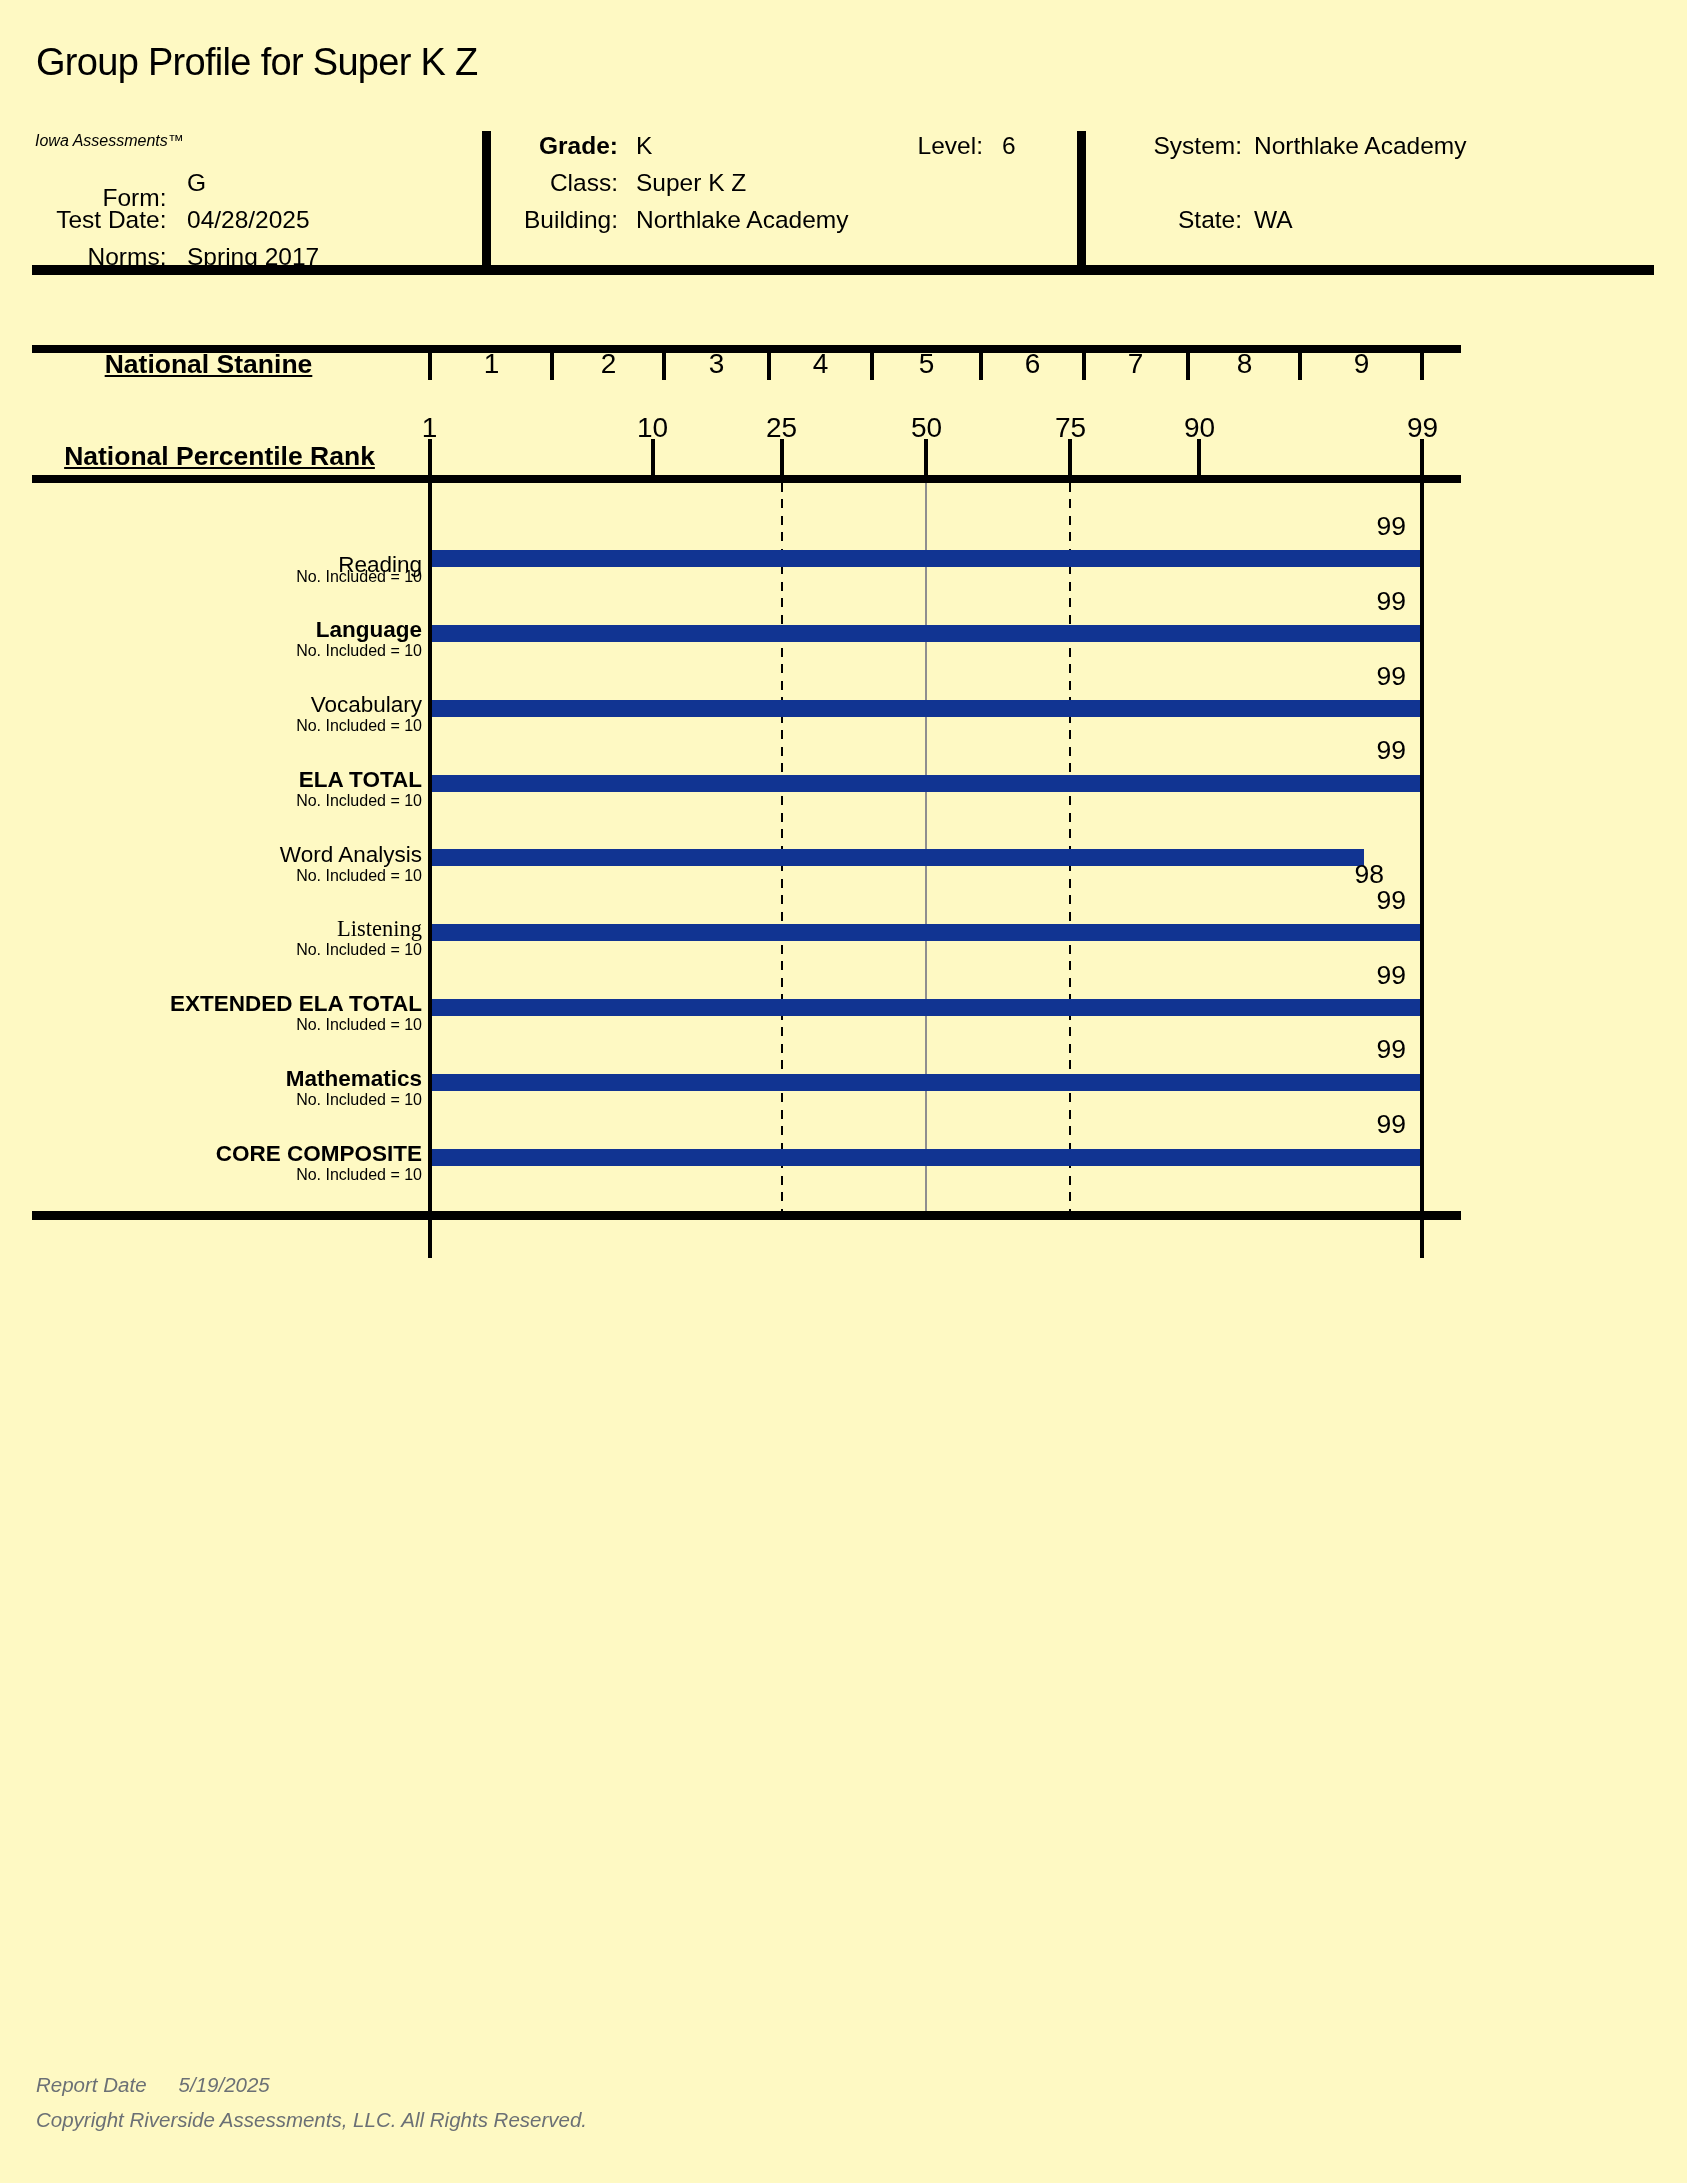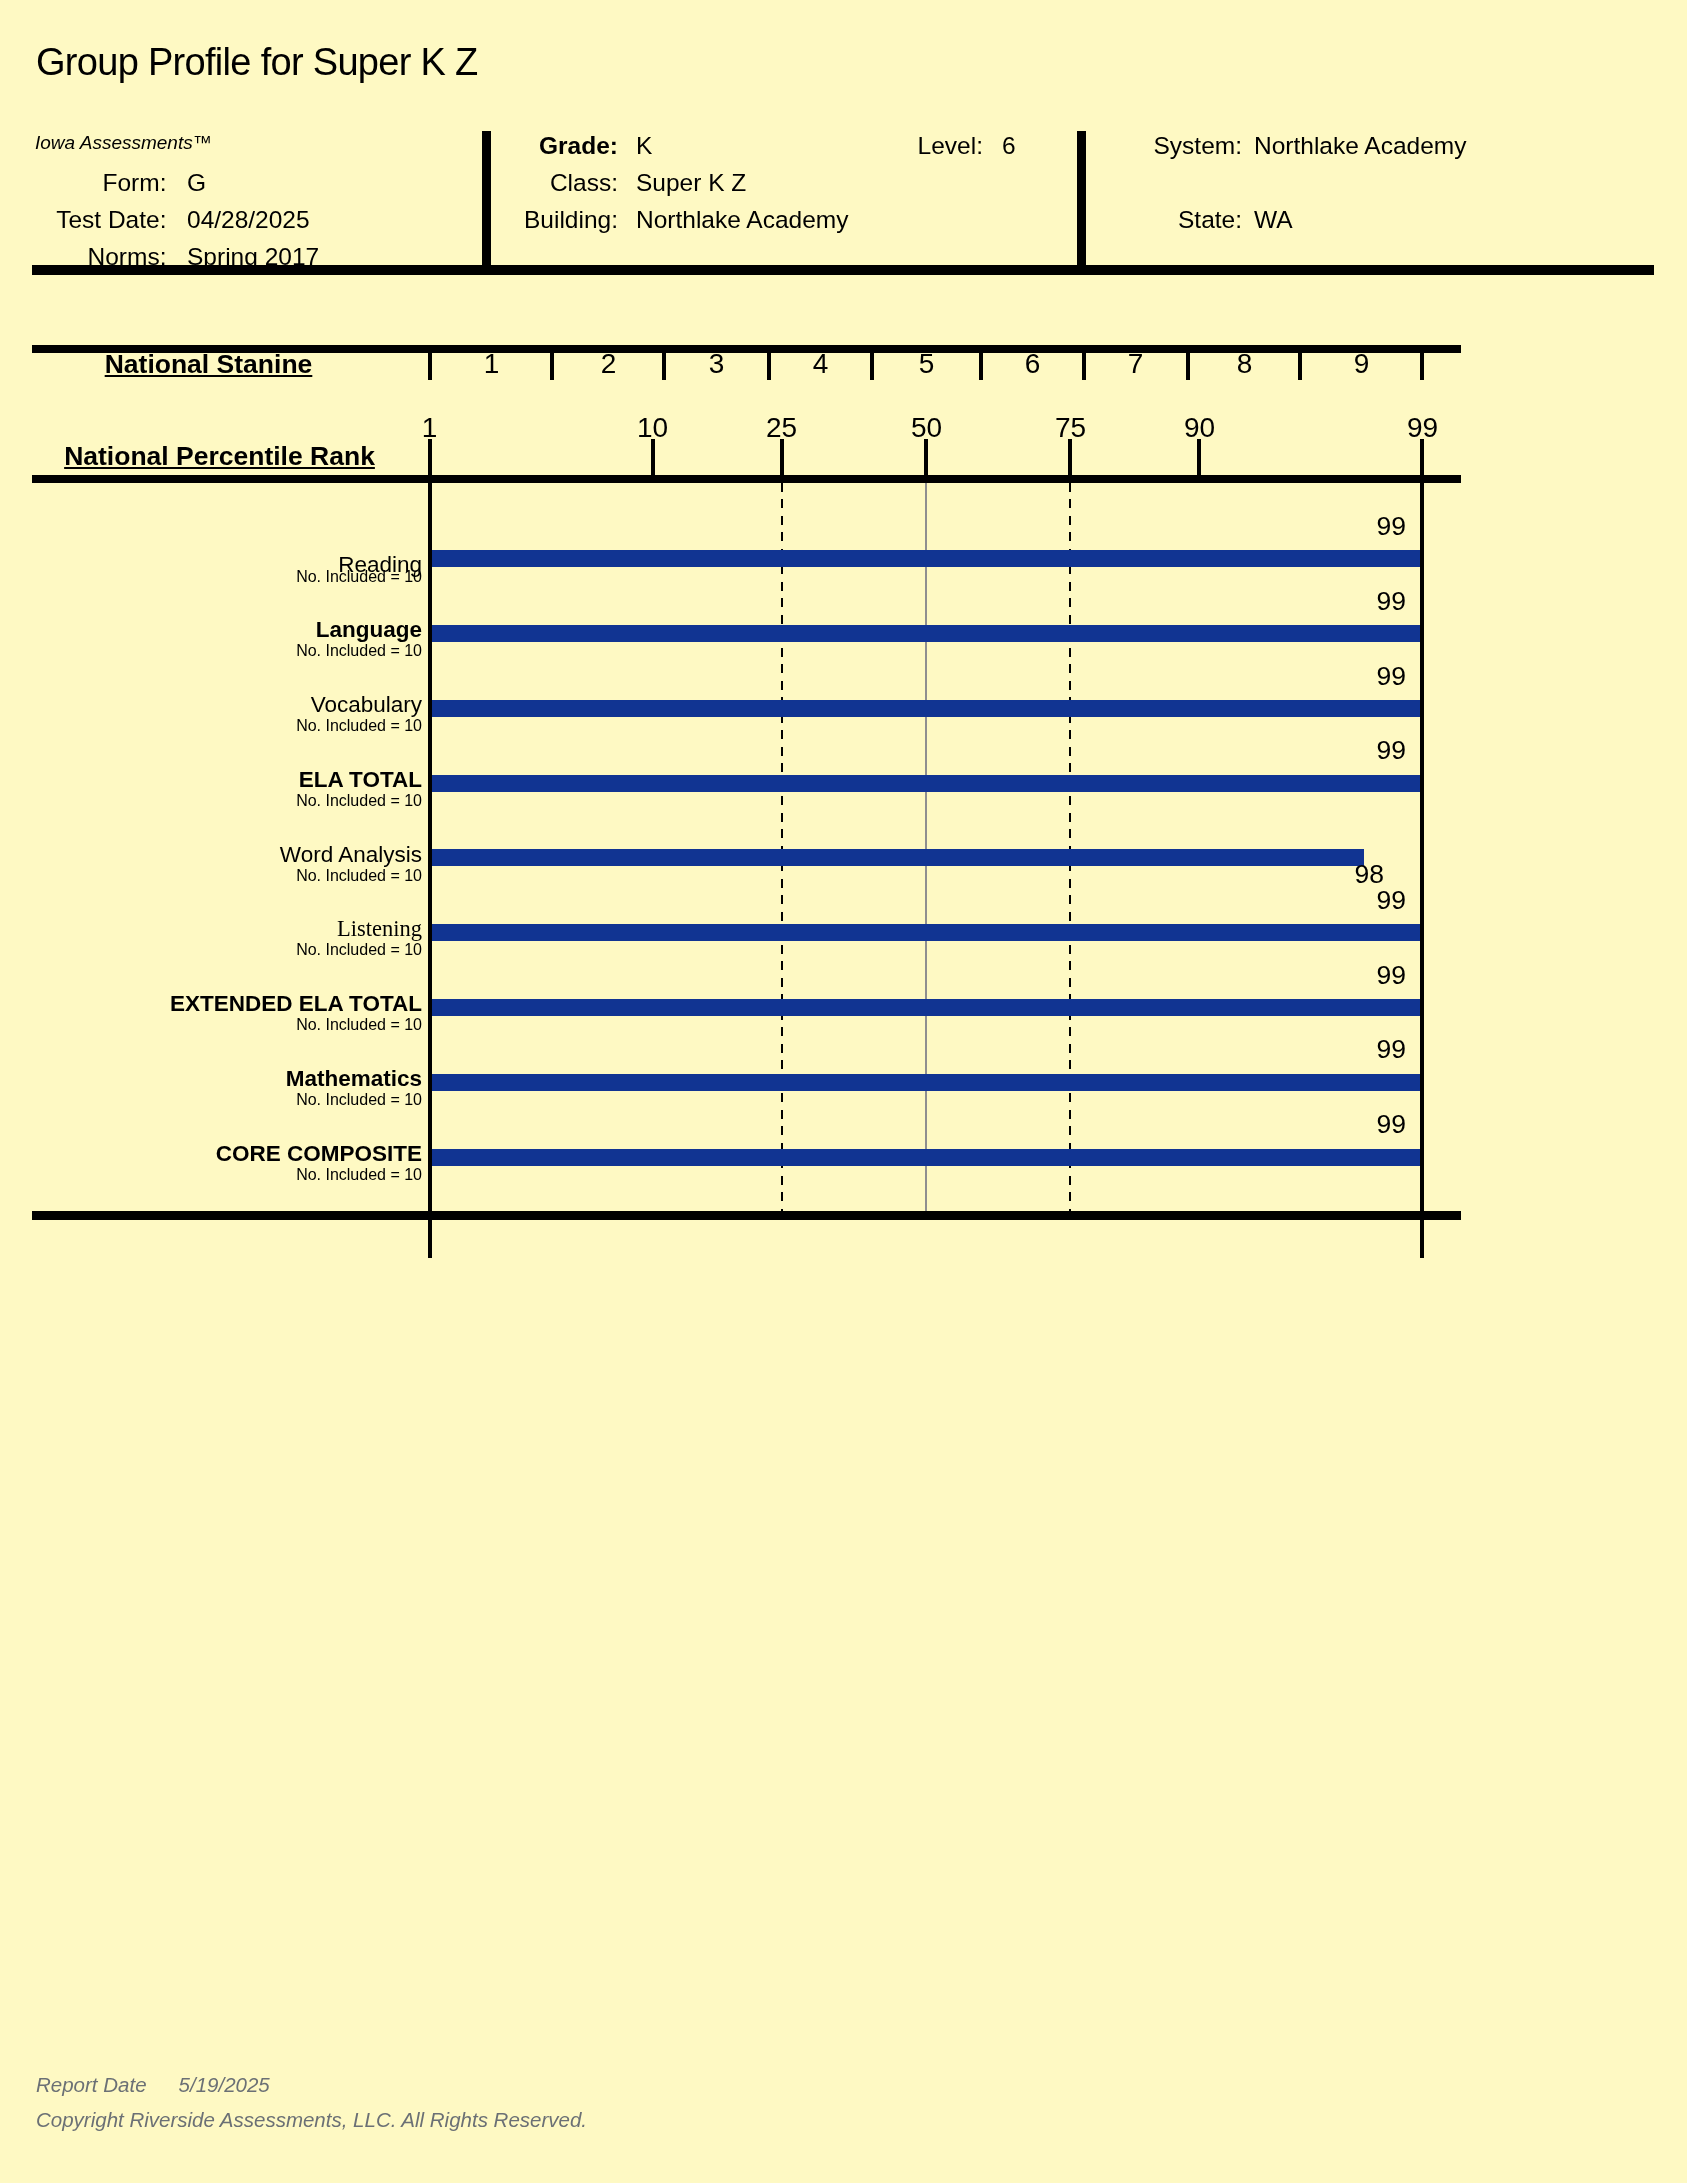--- a/index.html
+++ b/index.html
@@ -6,21 +6,21 @@
   .page{
     position:relative;width:1687px;height:2183px;background:#fef9c3;
     font-family:"Liberation Sans", sans-serif;color:#000;overflow:hidden;
   }
   .abs{position:absolute;}
   .title{left:36px;top:41px;font-size:38px;letter-spacing:-0.7px;white-space:nowrap;}
   
   .hline{background:#000;}
   .hrow-label{font-size:24.5px;text-align:right;white-space:nowrap;}
   .hrow-value{font-size:24.5px;text-align:left;white-space:nowrap;}
-  .product{font-size:19px;font-style:italic;white-space:nowrap;}
+  .product{font-size:16px;font-style:italic;white-space:nowrap;}
   .vbar{width:9.3px;background:#000;}
   
   .thick{background:#000;}
   .axis-label{font-size:26.5px;font-weight:bold;text-decoration:underline;text-align:center;white-space:nowrap;}
   .tick{background:#000;}
   .num{font-size:28px;text-align:center;white-space:nowrap;}
   .grid-dashed{width:2px;background:repeating-linear-gradient(to bottom,#000 0 8.6px,transparent 8.6px 16.5px);}
   .grid-gray{width:2px;background:#8f8f8f;}
   .row-label{font-size:22.5px;line-height:26.5px;text-align:right;white-space:nowrap;}
   .row-label.bold{font-weight:bold;}
@@ -33,21 +33,21 @@
 </head>
 <body>
 
 <div class="page">
 
   <div class="abs title">Group Profile for Super K Z</div>
 
   <div>
     <div class="abs product" style="left:35px;top:132px;">Iowa Assessments™</div>
 
-    <div class="abs hrow-label" style="left:26.5px;top:169px;width:140px;">Form:</div>
+    <div class="abs hrow-label" style="left:26.5px;top:184px;width:140px;">Form:</div>
     <div class="abs hrow-value" style="left:187px;top:169px;">G</div>
     <div class="abs hrow-label" style="left:26.5px;top:206px;width:140px;">Test Date:</div>
     <div class="abs hrow-value" style="left:187px;top:206px;">04/28/2025</div>
     <div class="abs hrow-label" style="left:26.5px;top:243px;width:140px;">Norms:</div>
     <div class="abs hrow-value" style="left:187px;top:243px;">Spring 2017</div>
 
     <div class="abs vbar" style="left:482px;top:131px;height:139px;"></div>
 
     <div class="abs hrow-label" style="left:423px;top:132px;width:195px;font-weight:bold;">Grade:</div>
     <div class="abs hrow-value" style="left:636px;top:132px;">K</div>

